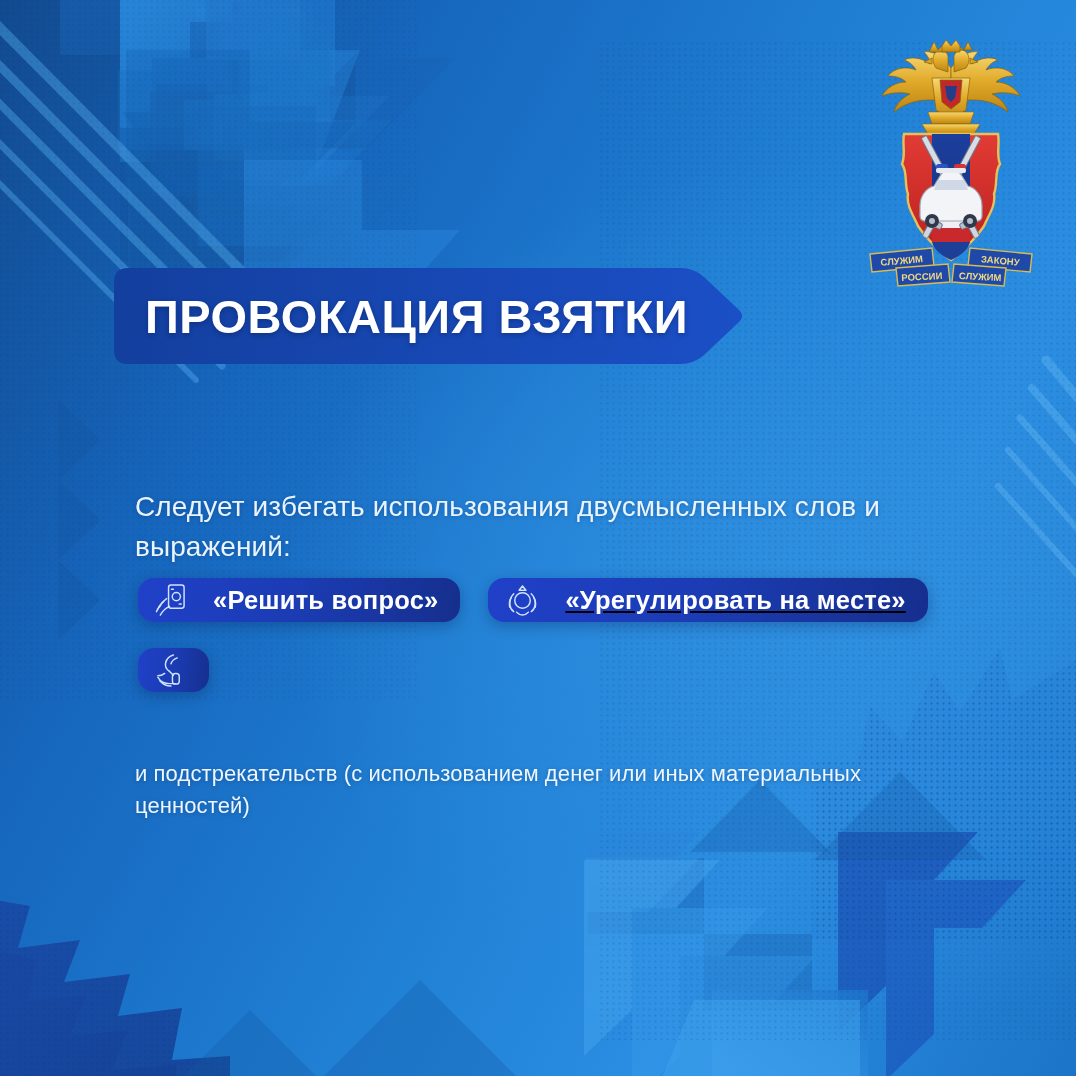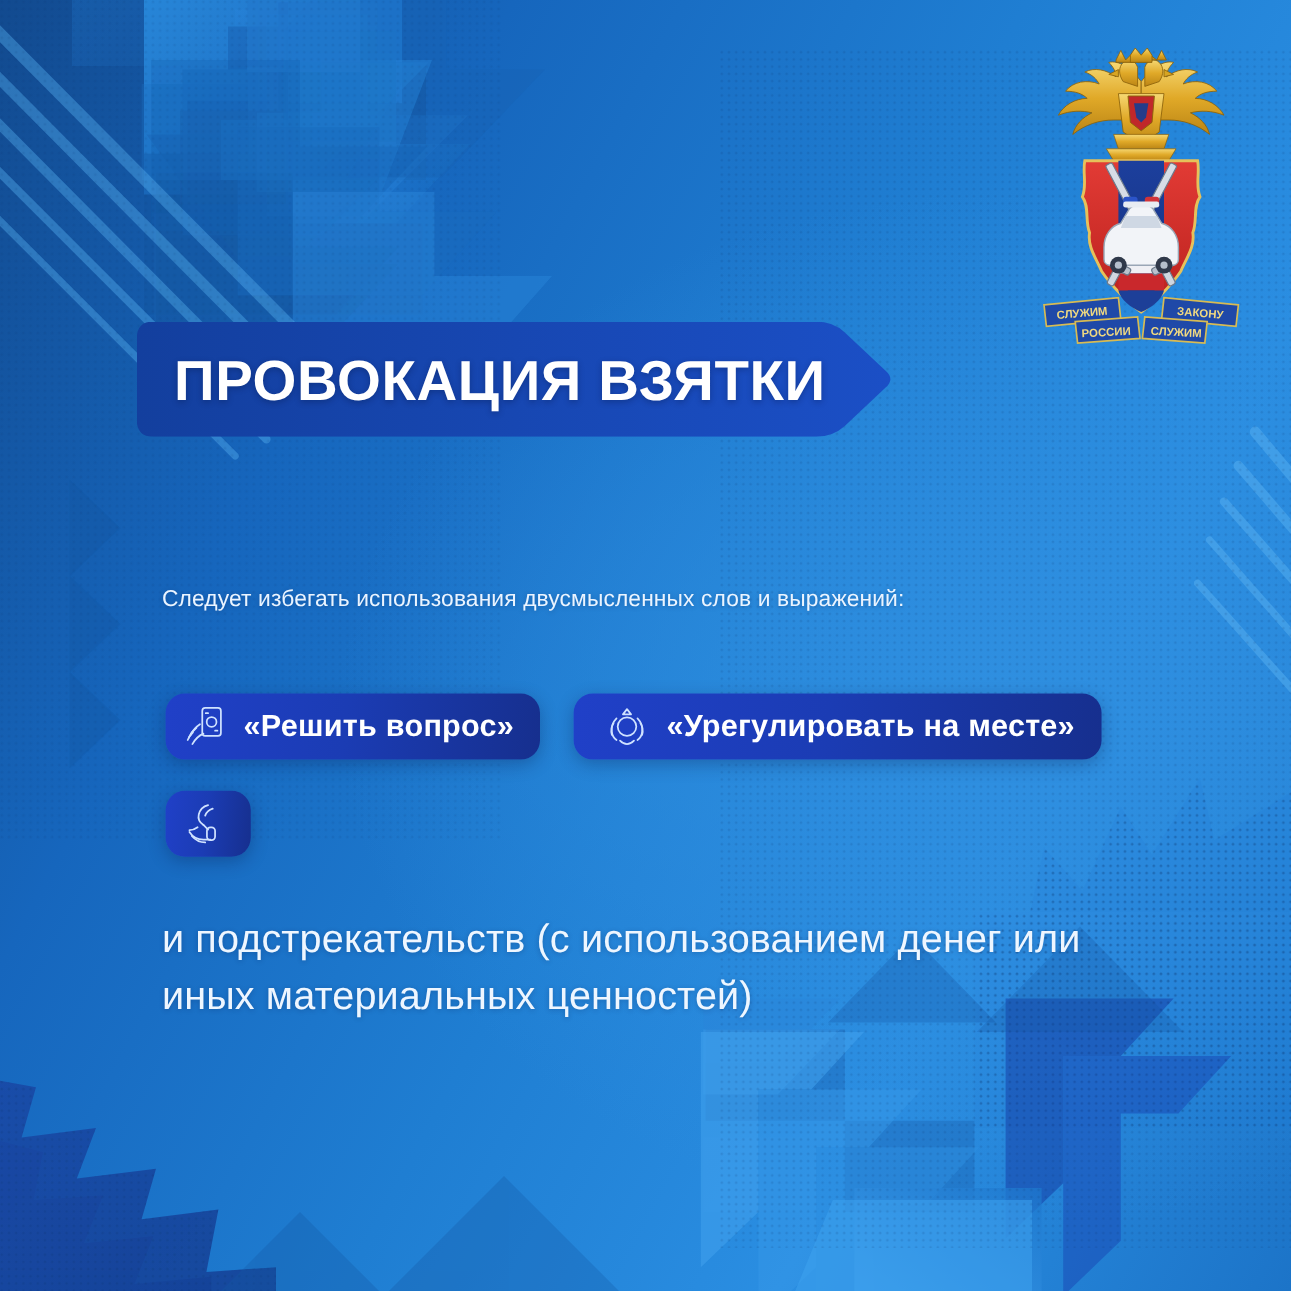--- a/index.html
+++ b/index.html
@@ -33,45 +33,45 @@
     text-shadow:0 2px 5px rgba(0,20,60,.32);
   }
   .headline{
     position:absolute;left:135px;top:360px;width:830px;
     color:#fff;font-size:30.5px;font-weight:700;line-height:1.33;
     letter-spacing:.1px;
     text-shadow:0 2px 6px rgba(0,25,70,.30);
   }
   .subtext{
     position:absolute;left:135px;top:487px;width:810px;
-    color:#eaf4ff;font-size:19px;font-weight:400;line-height:1.42;
+    color:#eaf4ff;font-size:28px;font-weight:400;line-height:1.42;
     letter-spacing:.1px;
     text-shadow:0 1px 4px rgba(0,25,70,.25);
   }
   .footnote{
     position:absolute;left:135px;top:758px;width:840px;
-    color:#eef6ff;font-size:33px;font-weight:400;line-height:1.45;
+    color:#eef6ff;font-size:22px;font-weight:400;line-height:1.45;
     letter-spacing:.1px;
     text-shadow:0 1px 4px rgba(0,25,70,.25);
   }
 
   
   .chips{position:absolute;left:138px;top:578px;width:880px;}
   .chip-row{display:flex;align-items:center;gap:28px;margin-bottom:26px;}
   .chip{
-    display:inline-flex;align-items:center;gap:16px;
+    display:inline-flex;align-items:center;gap:26px;
     background:linear-gradient(97deg,#2040c8 0%,#1b3cb4 48%,#162f8e 100%);
-    border-radius:16px;height:55px;padding:0 22px 0 16px;
+    border-radius:16px;height:44px;padding:0 22px 0 16px;
     box-shadow:0 4px 14px rgba(6,24,70,.30);
   }
   .chip .chip-icon{width:33px;height:37px;flex:0 0 auto;display:block;}
   .chip .chip-label{
     color:#ffffff;font-size:25.5px;font-weight:700;white-space:nowrap;letter-spacing:.2px;
   }
-  .chip.wide{padding-left:28px;}
+  .chip.wide{padding-left:18px;text-decoration:underline;}
   .chip.indent .chip-label{padding-left:12px;}
 </style>
 </head>
 <body>
 
 <div class="poster">
 
   <svg class="layer" viewBox="0 0 1076 1076" xmlns="http://www.w3.org/2000/svg">
     <defs>
       <linearGradient id="chvA" x1="0" y1="0" x2="1" y2="1">

